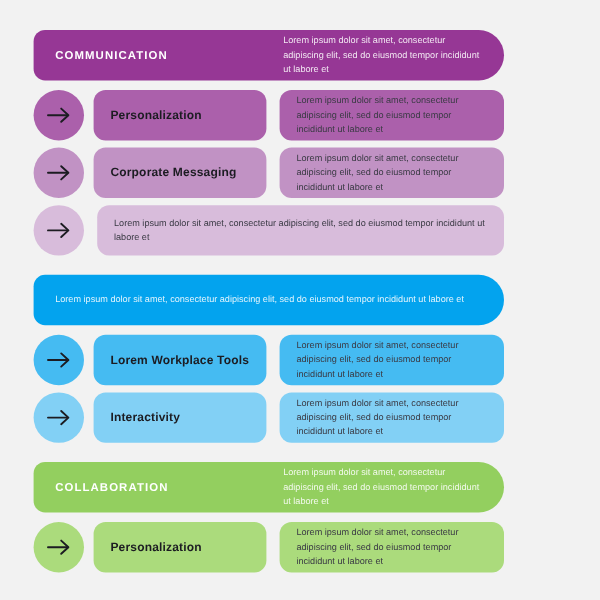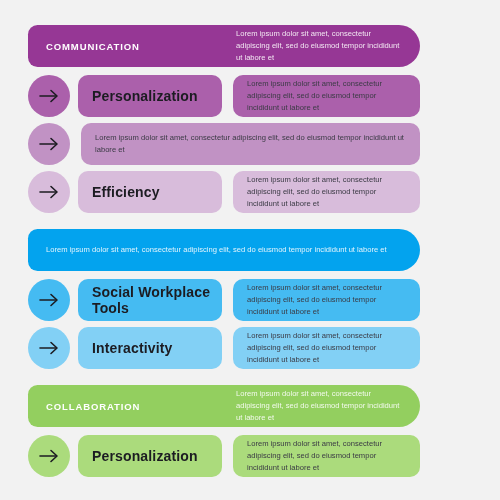--- a/index.html
+++ b/index.html
@@ -79,21 +79,21 @@
     width: 144px;
     height: 42px;
     margin-left: 8px;
     border-radius: 10px;
     display: flex;
     align-items: center;
     padding-left: 14px;
     box-sizing: border-box;
   }
   .item-label-text {
-    font-size: 14px;
+    font-size: 10px;
     font-weight: bold;
     color: #1c1c22;
     letter-spacing: 0.15px;
   }
 
   .item-desc {
     flex: 1 1 auto;
     height: 42px;
     margin-left: 11px;
     border-radius: 10px;
@@ -135,34 +135,34 @@
       </div>
     </div>
 
     <div class="item-row">
       <div class="item-icon" style="background-color: rgb(193, 146, 196);">
         <svg width="20" height="14" viewBox="0 0 20 14" fill="none" aria-hidden="true">
           <path d="M1 7 H17" stroke="#1c1c22" stroke-width="1.6" stroke-linecap="round"></path>
           <path d="M12 1.5 L18 7 L12 12.5" stroke="#1c1c22" stroke-width="1.6" stroke-linecap="round" stroke-linejoin="round" fill="none"></path>
         </svg>
       </div>
+      <div class="item-label" style="background-color: rgb(193, 146, 196);">
+        <span class="item-label-text">Corporate Messaging</span>
+      </div>
       <div class="item-desc" style="background-color: rgb(193, 146, 196);">
         <span class="item-desc-text">Lorem ipsum dolor sit amet, consectetur adipiscing elit, sed do eiusmod tempor incididunt ut labore et</span>
       </div>
     </div>
 
     <div class="item-row">
       <div class="item-icon" style="background-color: rgb(216, 188, 219);">
         <svg width="20" height="14" viewBox="0 0 20 14" fill="none" aria-hidden="true">
           <path d="M1 7 H17" stroke="#1c1c22" stroke-width="1.6" stroke-linecap="round"></path>
           <path d="M12 1.5 L18 7 L12 12.5" stroke="#1c1c22" stroke-width="1.6" stroke-linecap="round" stroke-linejoin="round" fill="none"></path>
         </svg>
-      </div>
-      <div class="item-label" style="background-color: rgb(216, 188, 219);">
-        <span class="item-label-text">Efficiency</span>
       </div>
       <div class="item-desc" style="background-color: rgb(216, 188, 219);">
         <span class="item-desc-text">Lorem ipsum dolor sit amet, consectetur adipiscing elit, sed do eiusmod tempor incididunt ut labore et</span>
       </div>
     </div>
 
   </div>
 
   <div class="section">
 
@@ -171,21 +171,21 @@
     </div>
 
     <div class="item-row">
       <div class="item-icon" style="background-color: rgb(69, 187, 242);">
         <svg width="20" height="14" viewBox="0 0 20 14" fill="none" aria-hidden="true">
           <path d="M1 7 H17" stroke="#1c1c22" stroke-width="1.6" stroke-linecap="round"></path>
           <path d="M12 1.5 L18 7 L12 12.5" stroke="#1c1c22" stroke-width="1.6" stroke-linecap="round" stroke-linejoin="round" fill="none"></path>
         </svg>
       </div>
       <div class="item-label" style="background-color: rgb(69, 187, 242);">
-        <span class="item-label-text">Social Workplace Tools</span>
+        <span class="item-label-text">Lorem Workplace Tools</span>
       </div>
       <div class="item-desc" style="background-color: rgb(69, 187, 242);">
         <span class="item-desc-text">Lorem ipsum dolor sit amet, consectetur adipiscing elit, sed do eiusmod tempor incididunt ut labore et</span>
       </div>
     </div>
 
     <div class="item-row">
       <div class="item-icon" style="background-color: rgb(130, 208, 245);">
         <svg width="20" height="14" viewBox="0 0 20 14" fill="none" aria-hidden="true">
           <path d="M1 7 H17" stroke="#1c1c22" stroke-width="1.6" stroke-linecap="round"></path>

